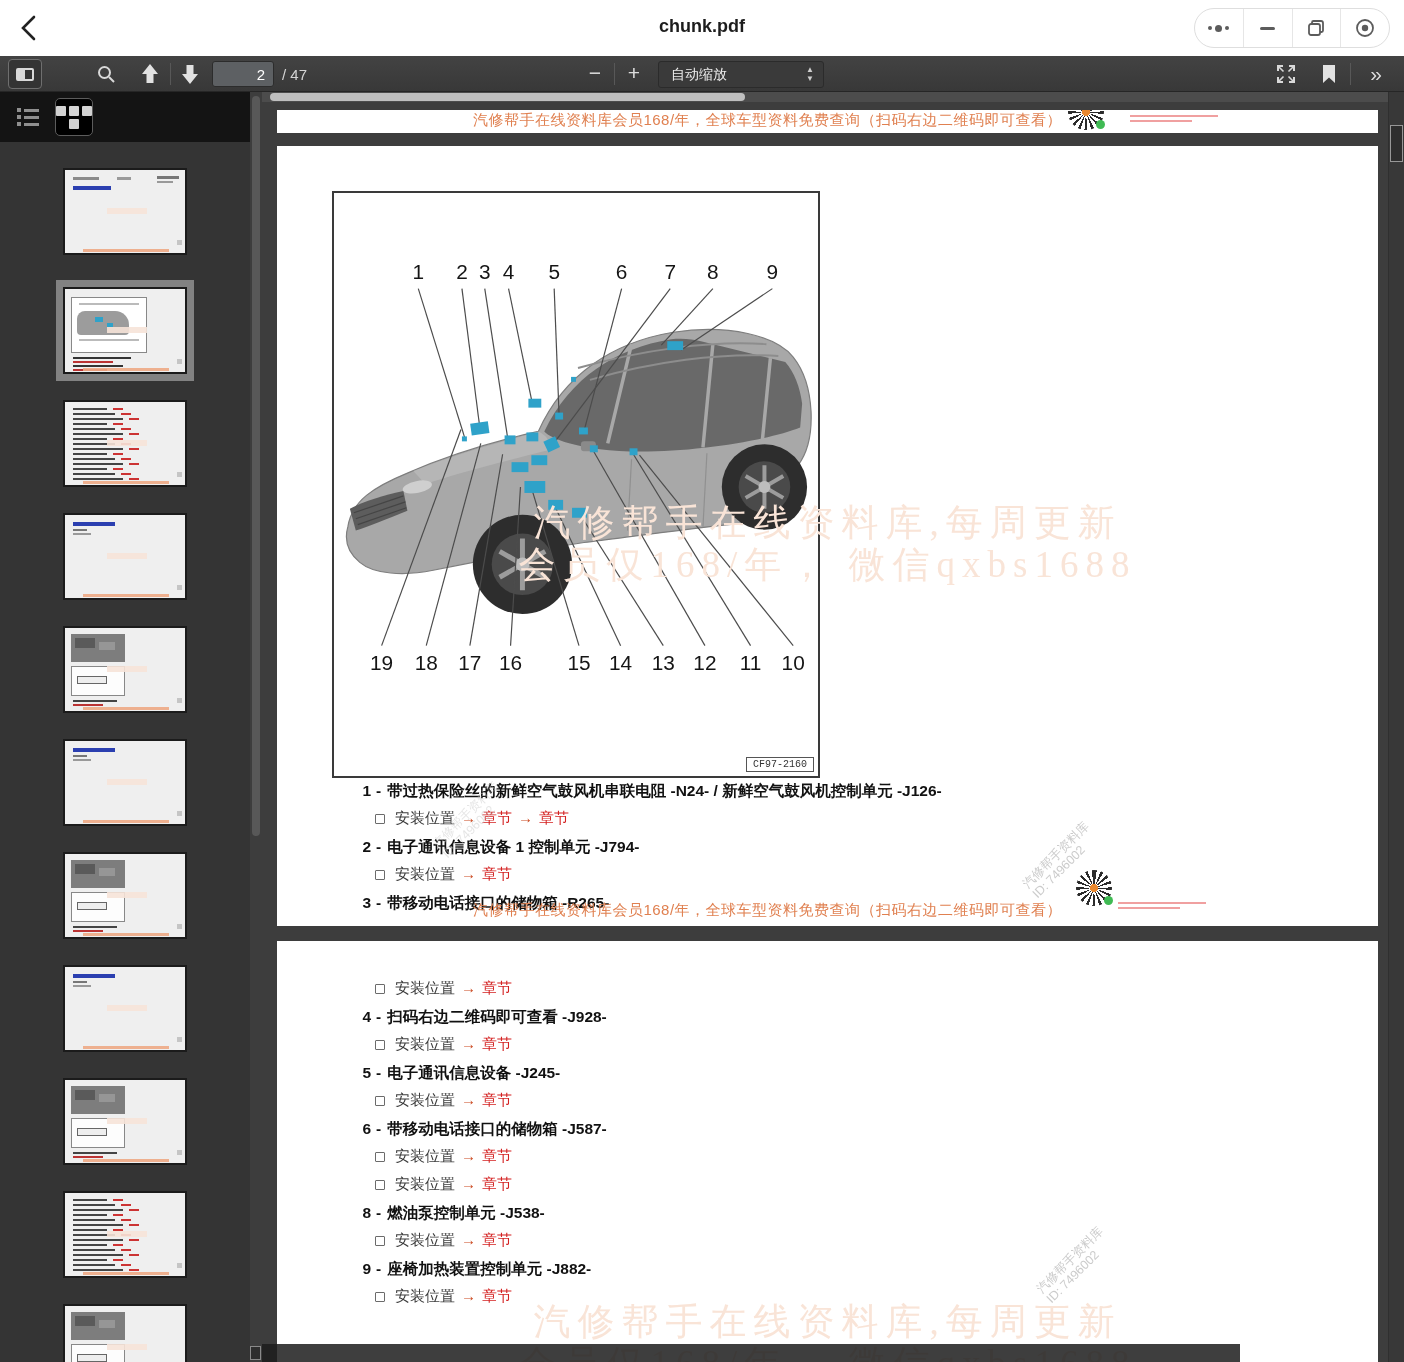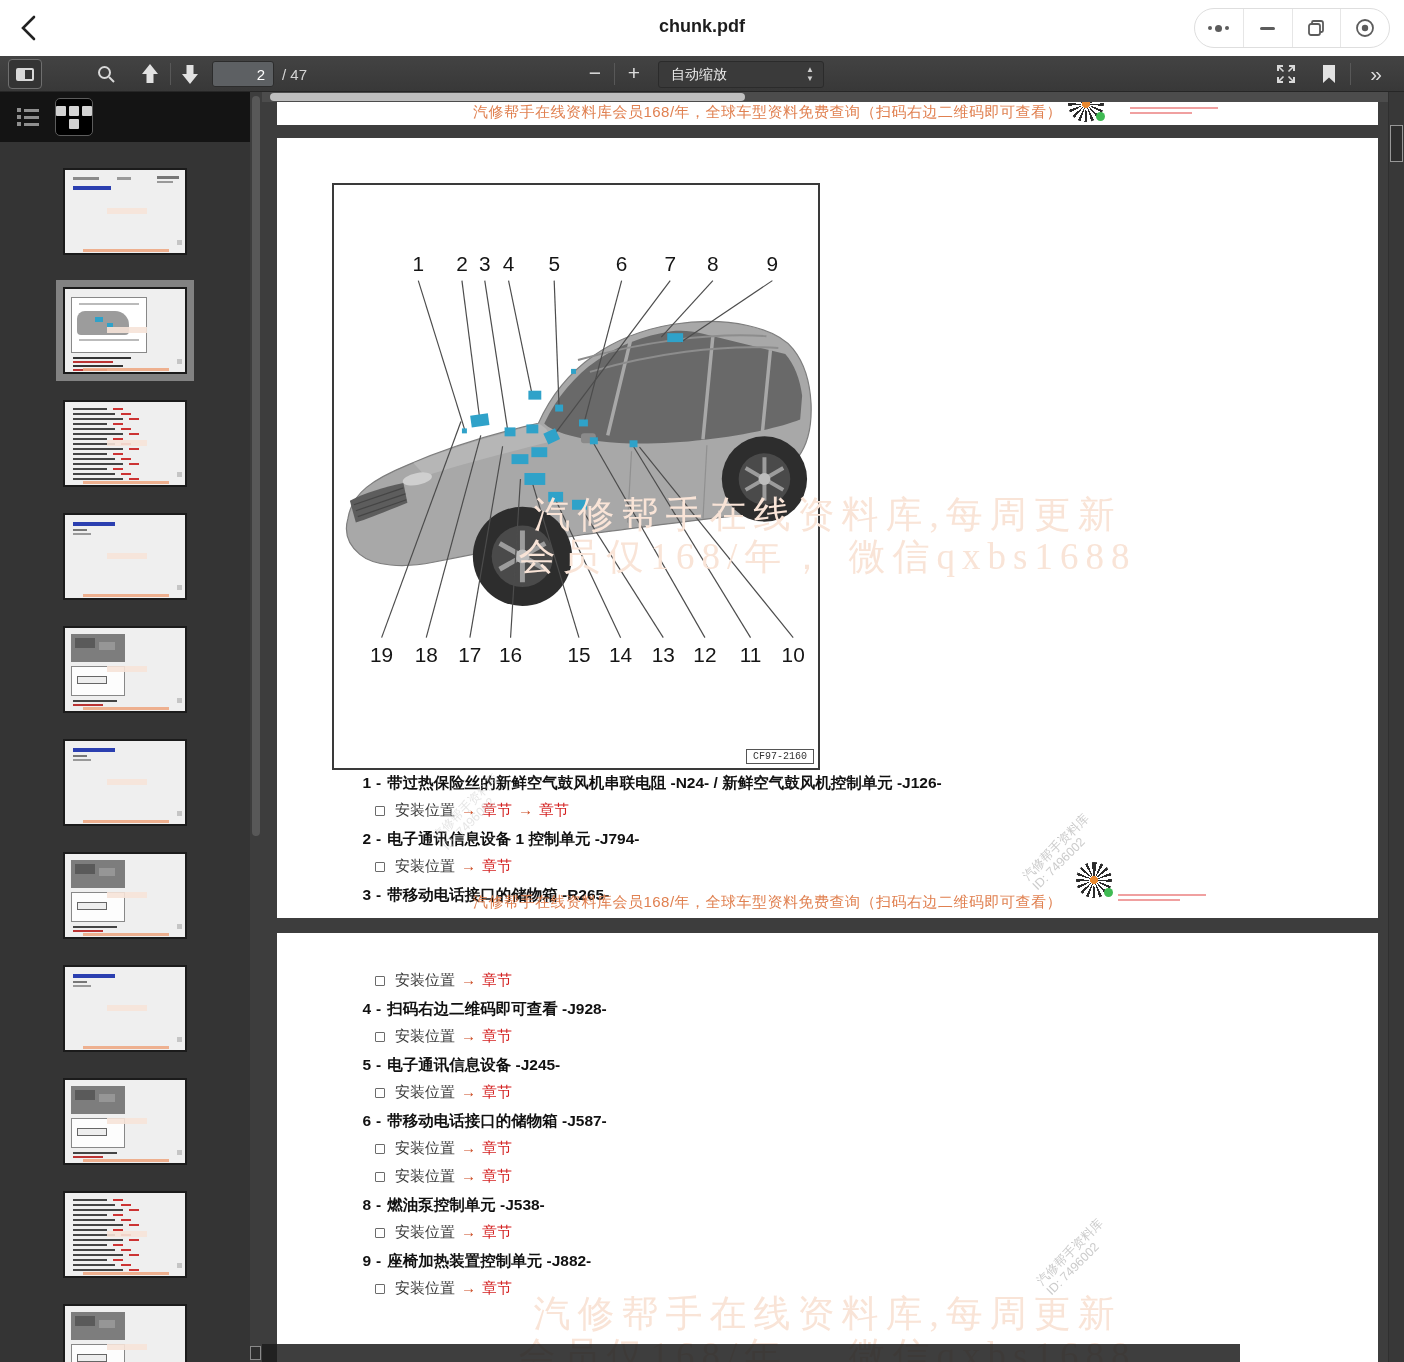--- a/index.html
+++ b/index.html
@@ -61,21 +61,21 @@
     border:2px solid #1b1b1b; cursor:pointer; overflow:hidden; }
   .thumb.sel { outline:7px solid #828282; outline-offset:0px; }
   .thumb .bar { position:absolute; }
 
   .main { position:absolute; left:262px; top:0; width:1142px; height:1270px; background:#3d3d3d; overflow:hidden; }
   .hscroll { position:absolute; left:0; top:0; width:1126px; height:10px; background:#4c4c4c; }
   .hscroll .ht { position:absolute; left:8px; top:1px; width:475px; height:8px; background:#bfbfbf; border-radius:4px; }
   .vscroll { position:absolute; right:0; top:0; width:16px; height:1270px; background:#383838; border-left:1px solid #2f2f2f; }
   .vscroll .vt { position:absolute; left:1px; top:33px; width:13px; height:37px; background:#2e2e2e; border:1px solid #979797; }
 
-  .pdf-page { position:absolute; left:15px; width:1101px; background:#ffffff; overflow:hidden; }
+  .pdf-page { position:absolute; left:15px; width:1101px; background:#ffffff; overflow:hidden;margin-top:8px; }
   .page1 { top:10px; height:23px; }
   .page2 { top:46px; height:780px; }
   .page3 { top:841px; height:429px; }
 
   .wm-banner { position:absolute; left:0; right:120px; text-align:center; color:#e08050;
     font-size:15px; letter-spacing:0.5px; white-space:nowrap; }
   .wm-big { position:absolute; left:0; right:0; text-align:center; color:#f9e4d7;
     font-family:"Liberation Serif", serif; font-size:37px; letter-spacing:7px; white-space:nowrap; z-index:5; pointer-events:none; }
   .wm-id { position:absolute; transform:rotate(-45deg); color:#c6c6c6; font-size:12.5px;
     line-height:14px; opacity:.9; z-index:5; pointer-events:none; white-space:nowrap; }

